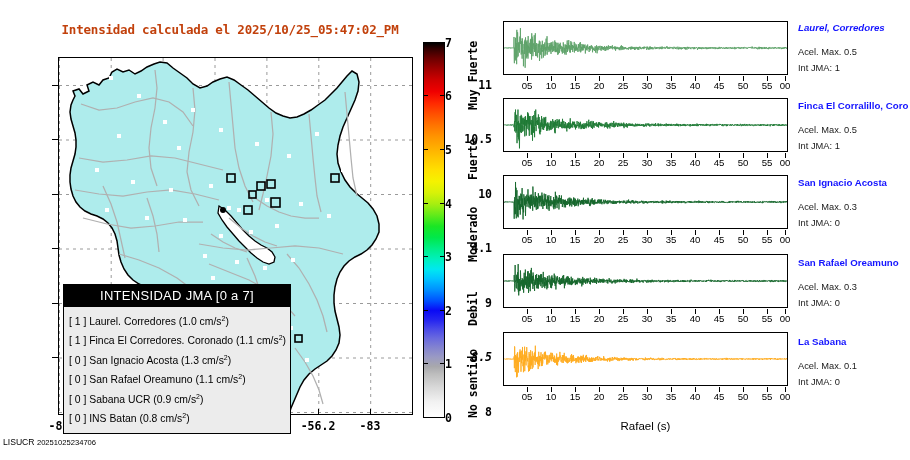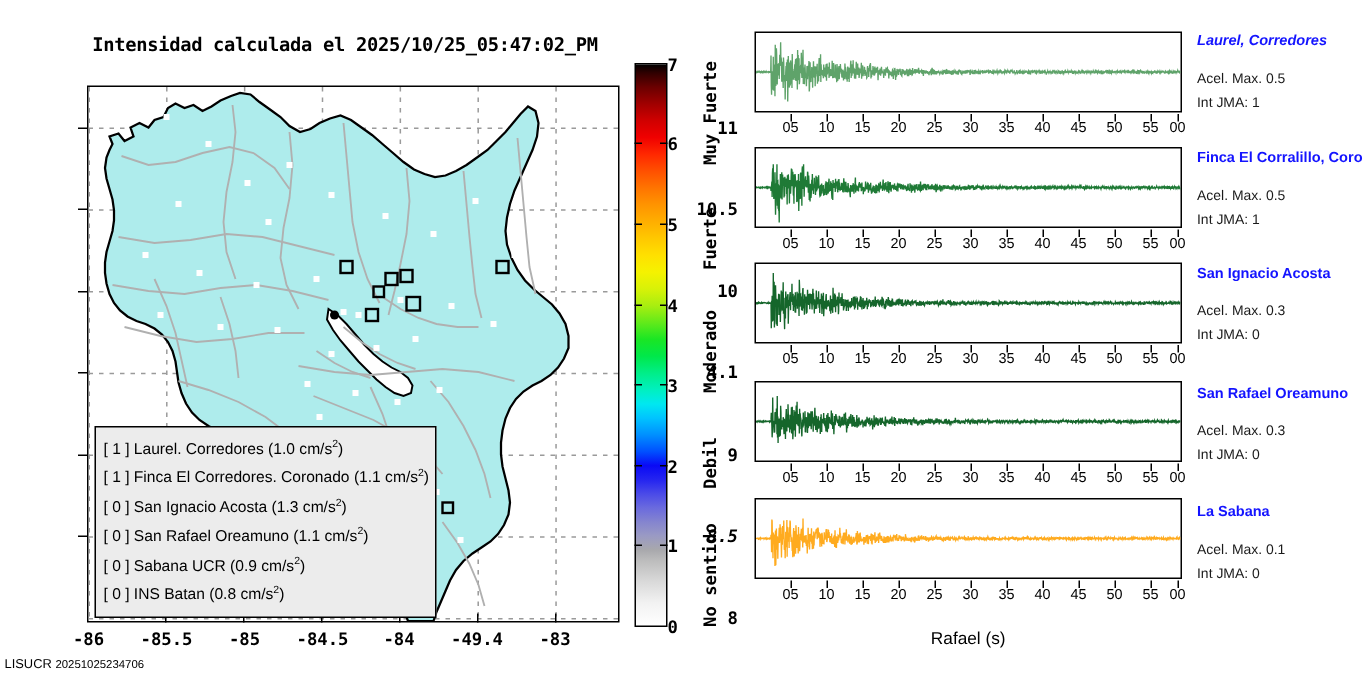--- a/index.html
+++ b/index.html
@@ -3,21 +3,21 @@
 <meta charset="utf-8">
 <style>
   html,body{margin:0;padding:0;background:#ffffff;}
   body{width:910px;height:460px;position:relative;overflow:hidden;
        font-family:"DejaVu Sans Mono",monospace;}
   .abs{position:absolute;}
 
   
   #map-title{left:0;top:22px;width:460px;text-align:center;
              font-family:"DejaVu Sans Mono",monospace;font-size:12.5px;
-             font-weight:bold;color:#000000;letter-spacing:-.2px;}
+             font-weight:bold;color:#c2410c;letter-spacing:-.2px;}
   #map-axes{left:58px;top:57px;width:355px;height:358px;
             border:1.3px solid #000;background:#fff;box-sizing:border-box;}
   #map-clip{position:absolute;inset:0;overflow:hidden;}
   #map-grid line{stroke:#9a9a9a;stroke-width:1;stroke-dasharray:3 4;}
 
   .ytick,.xtick{position:absolute;font-family:"DejaVu Sans Mono",monospace;
                 font-size:11.5px;font-weight:bold;color:#000;}
   .ytick{right:418px;width:52px;text-align:right;}
   .xtick{width:60px;text-align:center;}
   .tickmark{position:absolute;background:#000;}
@@ -243,31 +243,32 @@
 <div class="abs tickmark" style="left:52px;top:193.5px;width:6px;height:1.3px;"></div>
 <div class="abs tickmark" style="left:52px;top:248px;width:6px;height:1.3px;"></div>
 <div class="abs tickmark" style="left:52px;top:302.5px;width:6px;height:1.3px;"></div>
 <div class="abs tickmark" style="left:52px;top:357px;width:6px;height:1.3px;"></div>
 
 <div class="abs xtick" style="left:29px;top:419px;">-86</div>
 <div class="abs xtick" style="left:81px;top:419px;">-85.5</div>
 <div class="abs xtick" style="left:133px;top:419px;">-85</div>
 <div class="abs xtick" style="left:185px;top:419px;">-84.5</div>
 <div class="abs xtick" style="left:236px;top:419px;">-84</div>
-<div class="abs xtick" style="left:288px;top:419px;">-49.4</div>
+<div class="abs xtick" style="left:288px;top:419px;">-56.2</div>
 <div class="abs xtick" style="left:340px;top:419px;">-83</div>
 
 <div class="abs tickmark" style="left:110px;top:409px;width:1.3px;height:6px;"></div>
 <div class="abs tickmark" style="left:162px;top:409px;width:1.3px;height:6px;"></div>
 <div class="abs tickmark" style="left:214px;top:409px;width:1.3px;height:6px;"></div>
 <div class="abs tickmark" style="left:266px;top:409px;width:1.3px;height:6px;"></div>
 <div class="abs tickmark" style="left:318px;top:409px;width:1.3px;height:6px;"></div>
 <div class="abs tickmark" style="left:370px;top:409px;width:1.3px;height:6px;"></div>
 
 <div class="abs" id="jma-legend">
+  <div id="jma-legend-header">INTENSIDAD JMA [0 a 7]</div>
   <div id="jma-legend-list">
     <div class="jma-row">
       <span>[ 1 ]</span>
       <span>Laurel. Corredores</span>
       (<span>1.0</span>
       <span>cm/s</span><sup>2</sup>)
     </div>
     <div class="jma-row">
       <span>[ 1 ]</span>
       <span>Finca El Corredores. Coronado</span>

